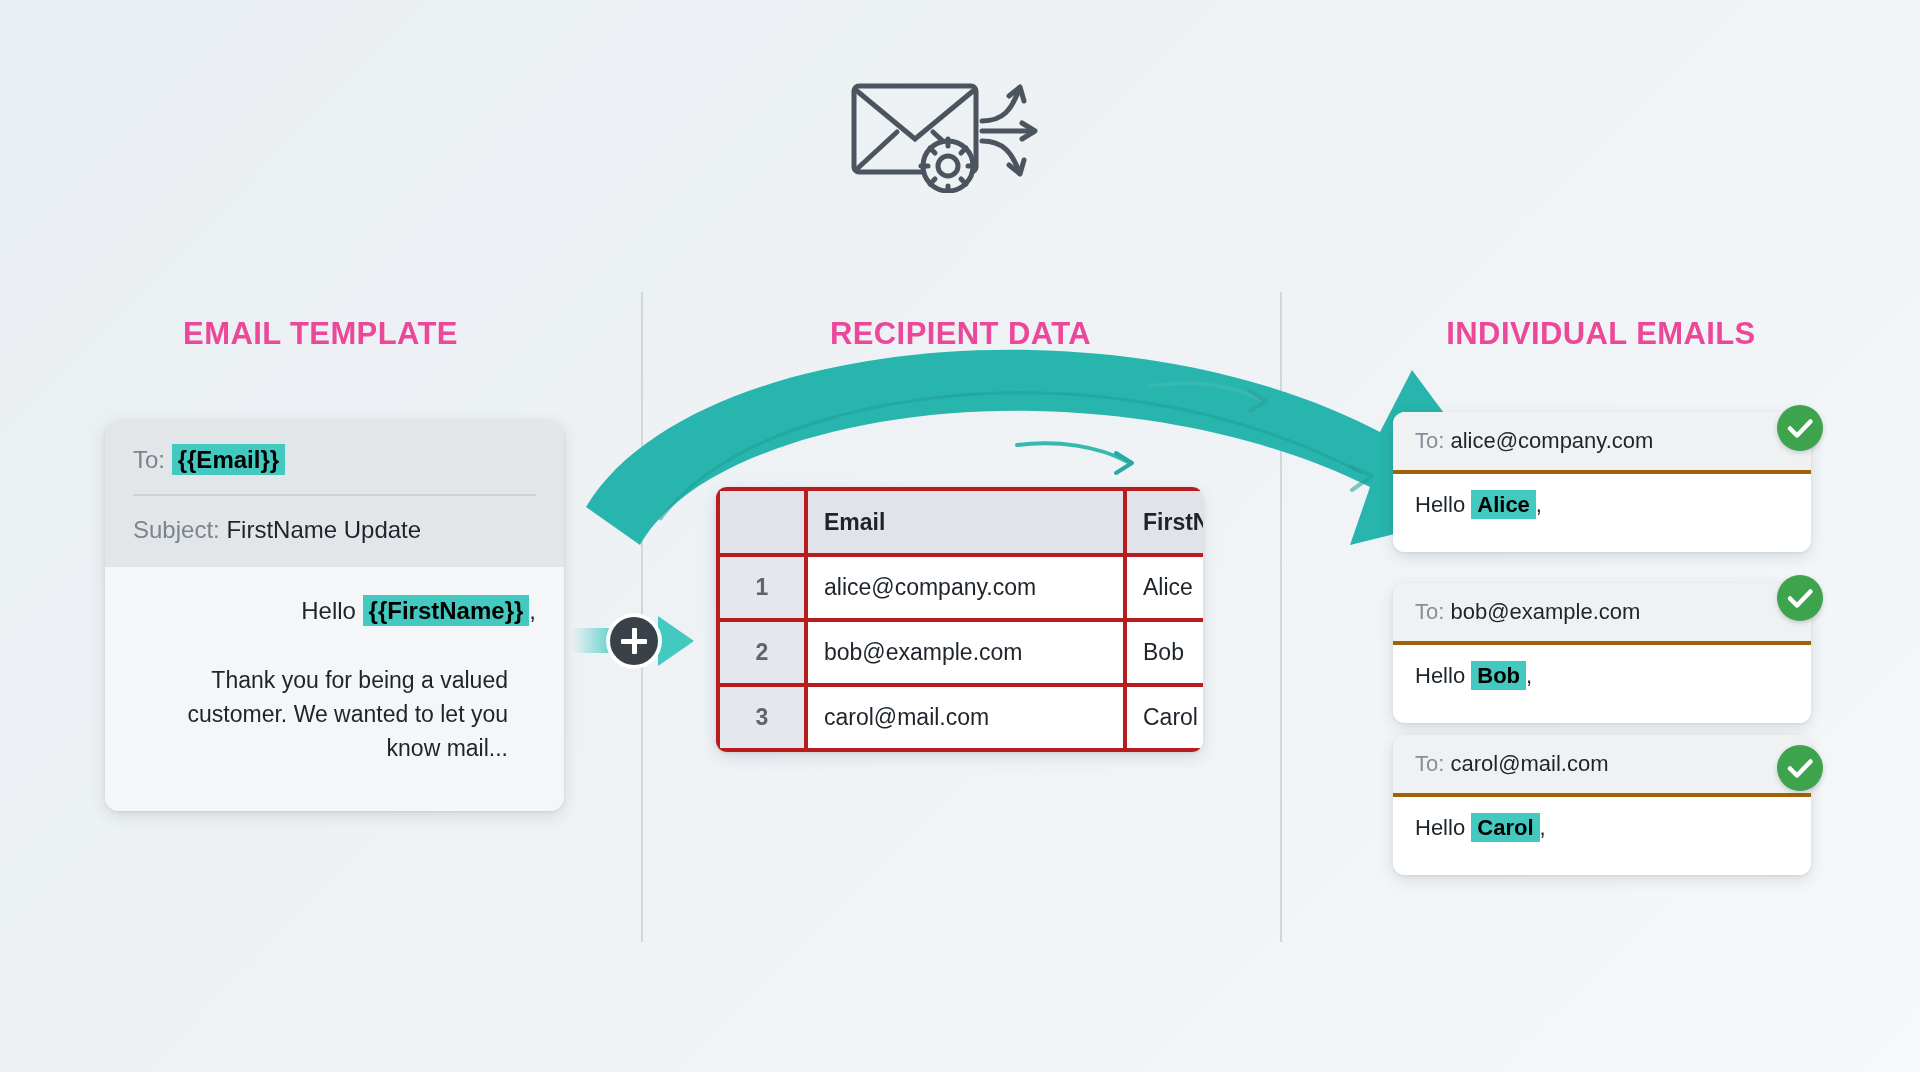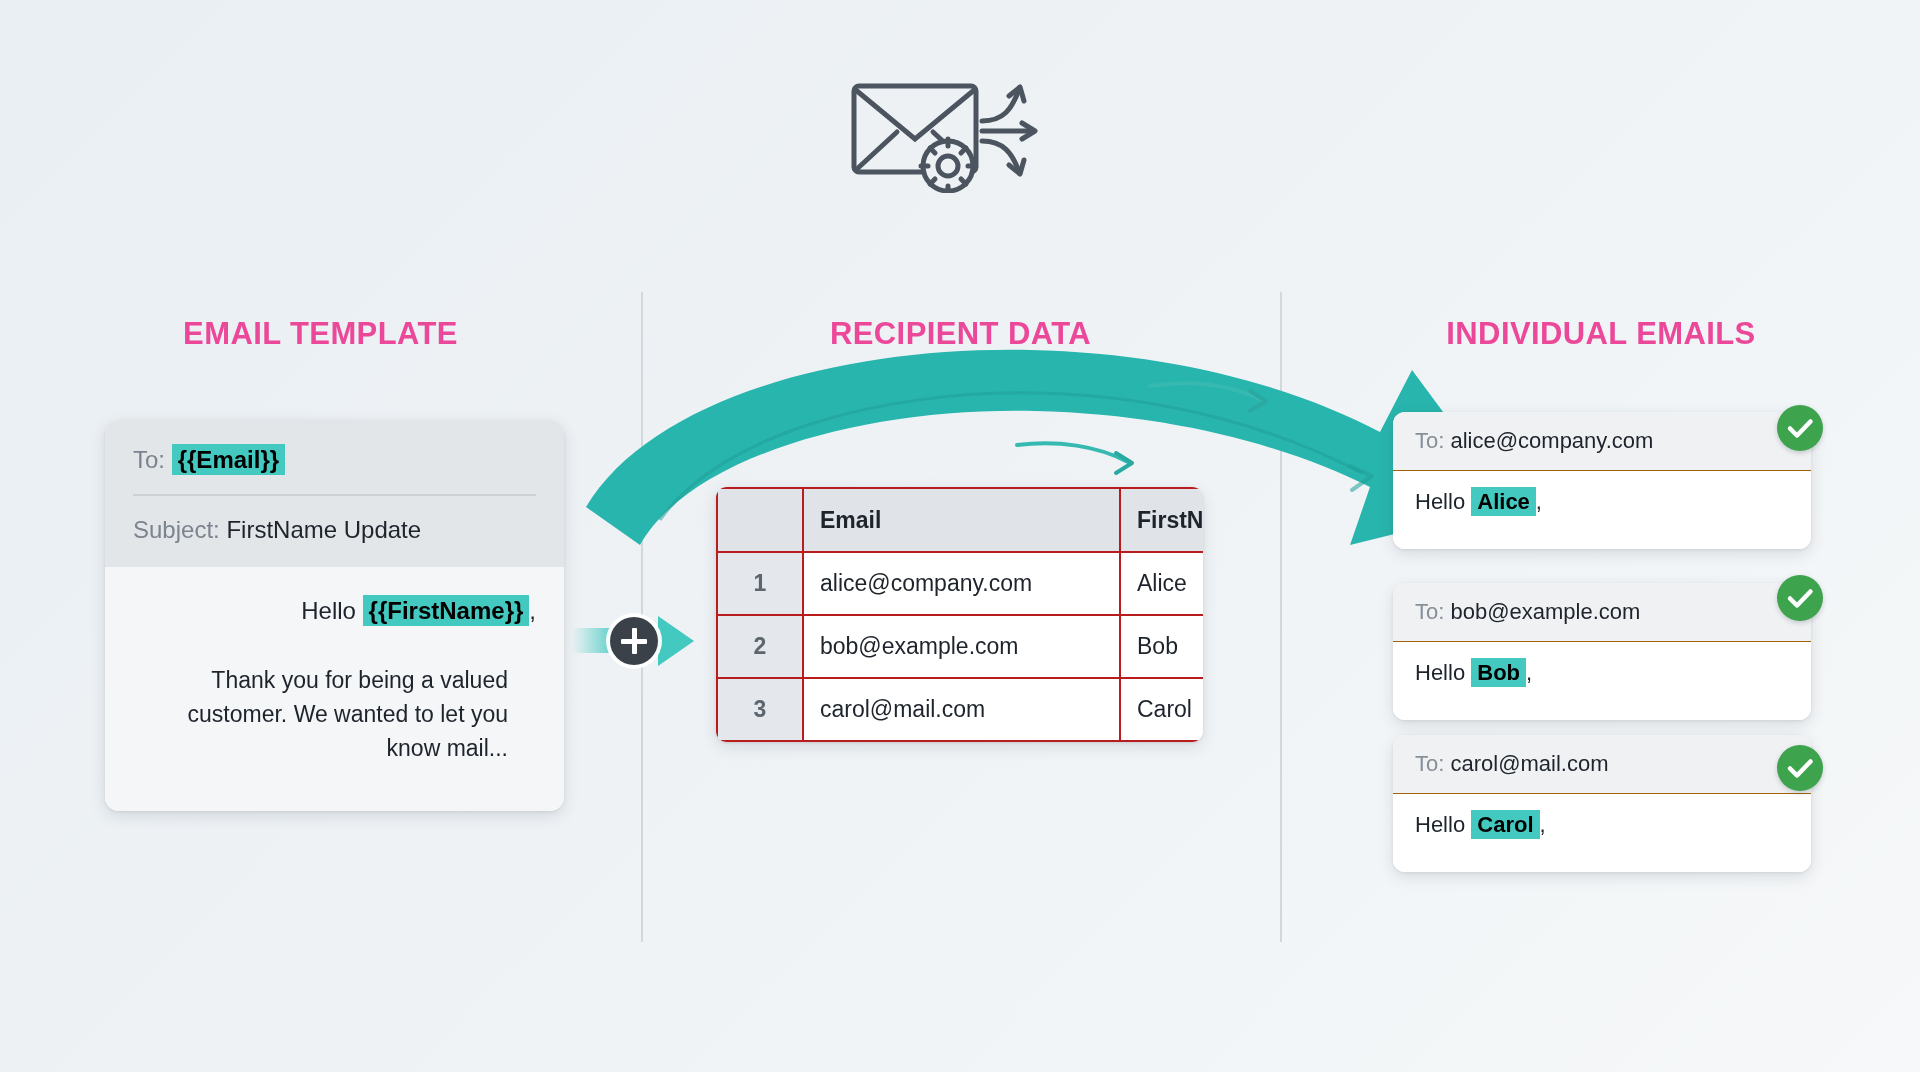--- a/index.html
+++ b/index.html
@@ -147,21 +147,21 @@
     box-shadow: 0 5px 16px rgba(40,55,70,0.13), 0 1px 3px rgba(40,55,70,0.10);
     background: #ffffff;
     border-collapse: collapse;
   }
   .data-table table {
     width: 100%;
     border-collapse: collapse;
     table-layout: fixed;
   }
   .data-table th, .data-table td {
-    border: 2px solid #b91c1c;
+    border: 4px solid #b91c1c;
     text-align: left;
     font-size: 23px;
     color: #1e242c;
   }
   .data-table thead th {
     background: #e0e3e7;
     font-weight: bold;
     height: 62px;
     padding: 0 16px;
   }
@@ -186,21 +186,21 @@
     position: absolute;
     left: 1393px;
     width: 418px;
     border-radius: 12px;
     background: #ffffff;
     box-shadow: 0 5px 15px rgba(40,55,70,0.13), 0 1px 3px rgba(40,55,70,0.10);
     overflow: hidden;
   }
   .email-card .ec-head {
     background: #f0f1f3;
-    border-bottom: 1px solid #a16207;
+    border-bottom: 4px solid #a16207;
     padding: 16px 22px;
     font-size: 22px;
     color: #1e242c;
     white-space: nowrap;
   }
   .email-card .ec-head .to-label { color: #868f98; }
   .email-card .ec-body {
     background: #ffffff;
     padding: 18px 22px 34px 22px;
     font-size: 22px;

